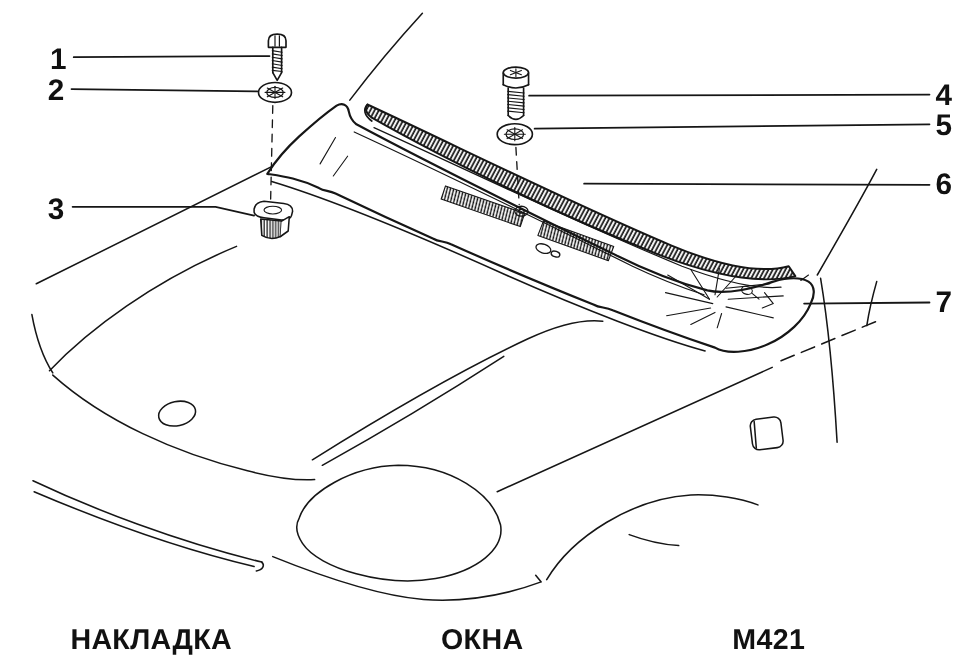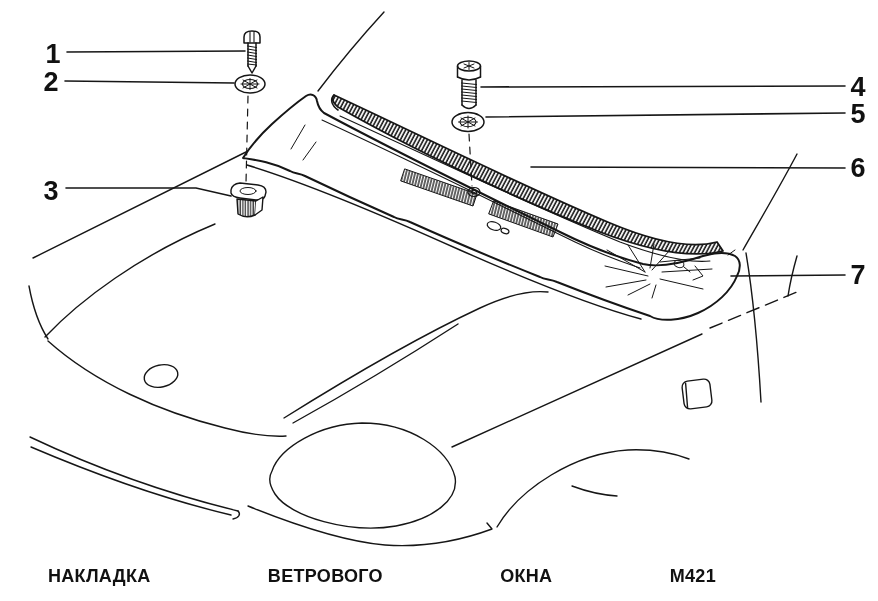--- a/index.html
+++ b/index.html
@@ -6,23 +6,23 @@
   .stage{
     position:relative;width:878px;height:601px;background:#ffffff;
     font-family:"Liberation Sans","DejaVu Sans",sans-serif;overflow:hidden;
   }
   .stage svg{position:absolute;left:0;top:0;}
   .callout{
     position:absolute;transform:translate(-50%,-50%);
     font-size:27px;font-weight:700;color:#111;line-height:1;
   }
   .caption{
-    position:absolute;left:48px;top:566px;width:668px;
+    position:absolute;left:64px;top:566px;width:668px;
     display:flex;justify-content:space-between;
-    font-size:18px;font-weight:700;color:#111;letter-spacing:.3px;white-space:nowrap;
+    font-size:26px;font-weight:700;color:#111;letter-spacing:.3px;white-space:nowrap;
   }
 </style>
 </head>
 <body>
 
 <div class="stage">
 
   <svg width="878" height="601" viewBox="0 0 878 601">
     <defs>
       <pattern id="grilleHatch" width="2.9" height="12" patternUnits="userSpaceOnUse" patternTransform="rotate(14)">
@@ -196,18 +196,17 @@
   <div class="callout" style="left:53px;top:54px">1</div>
   <div class="callout" style="left:51px;top:82px">2</div>
   <div class="callout" style="left:51px;top:191px">3</div>
   <div class="callout" style="left:858px;top:87px">4</div>
   <div class="callout" style="left:858px;top:114px">5</div>
   <div class="callout" style="left:858px;top:168px">6</div>
   <div class="callout" style="left:858px;top:275px">7</div>
 
   <div class="caption">
     <span>НАКЛАДКА</span>
-    <span>ВЕТРОВОГО</span>
     <span>ОКНА</span>
     <span>М421</span>
   </div>
 
 </div>
 
 </body></html>

